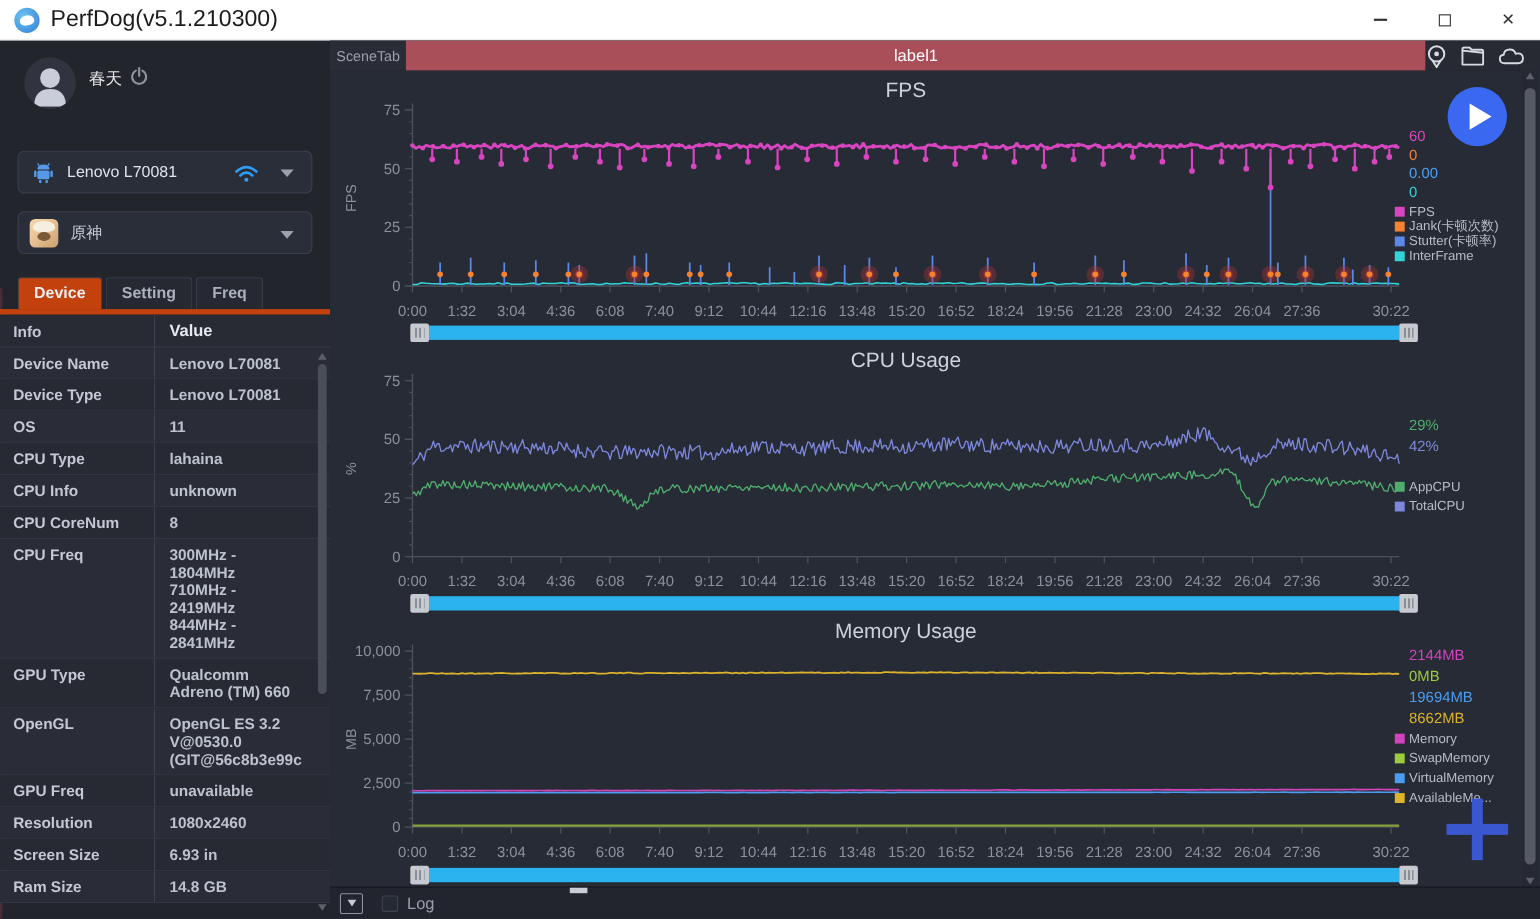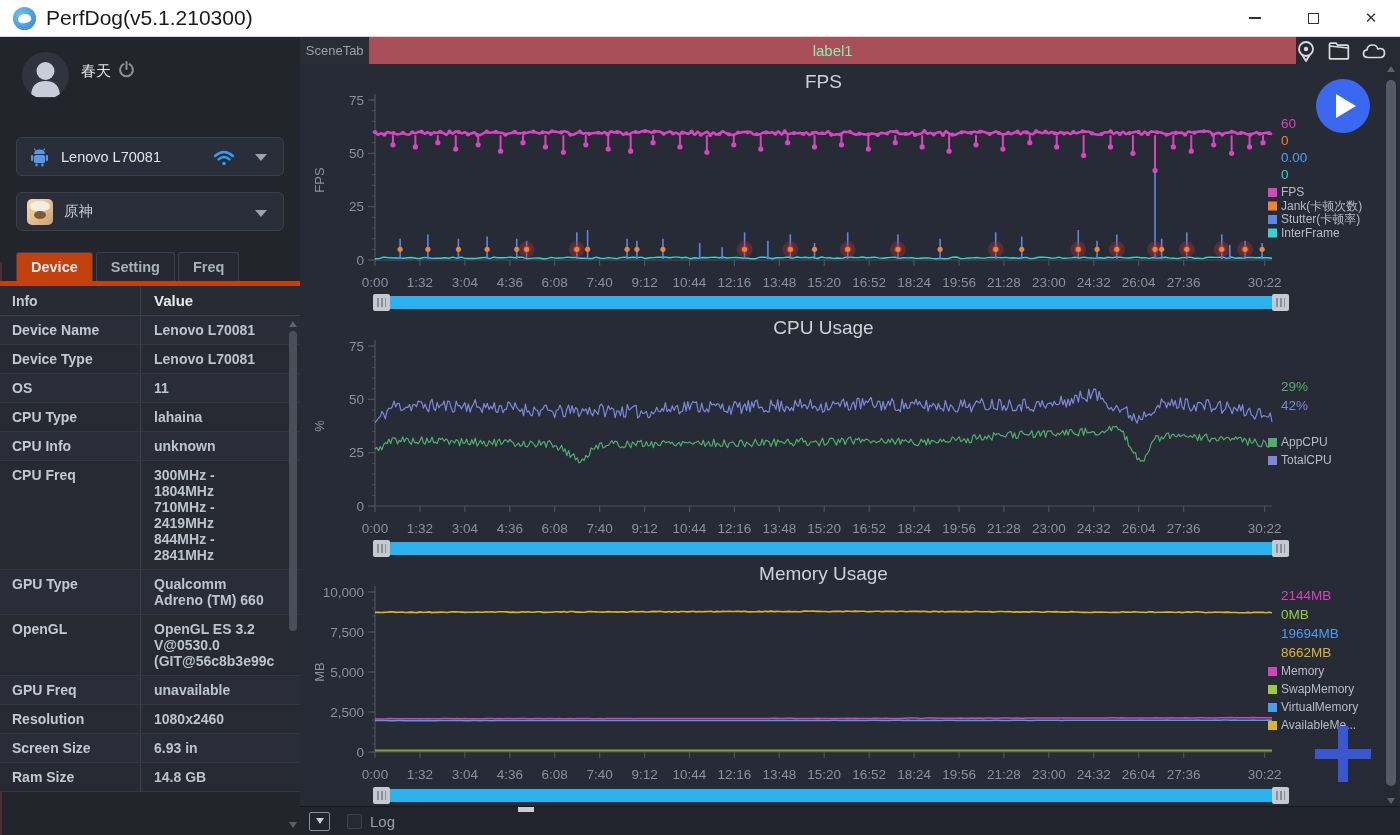--- a/index.html
+++ b/index.html
@@ -67,21 +67,21 @@
     border-bottom:6px solid #5d616c; position:absolute; left:1px; top:2px; }
   .tri-dn { width:0;height:0;border-left:4px solid transparent;border-right:4px solid transparent;
     border-top:6px solid #5d616c; position:absolute; left:1px; bottom:2px; }
 
   
   .main { position:absolute; left:300px; top:37px; width:1100px; height:798px; background:#272b35; }
   .topbar { position:absolute; left:0; top:0; width:1100px; height:27px; background:#20232a; display:flex; }
   .scenetab { width:80px; display:flex; align-items:center; justify-content:center;
     font-size:13px; color:#9aa0ab; background:#2a2d35; }
   .label-bar { width:1068px; display:flex; align-items:center; justify-content:center;
-    font-size:15px; color:#86efac; }
+    font-size:15px; color:#ffffff; }
   .top-icons { flex:1; display:flex; align-items:center; justify-content:flex-end;
     gap:12px; padding-right:14px; background:#272a33; }
   .top-icons svg { cursor:default; }
 
   .chart-box { position:absolute; left:0; width:1084px; height:232px; }
   .hscroll { position:absolute; left:73px; width:916px; height:17px; display:flex; }
   .h-handle { width:17px; height:17px; background:#c6c9d0; border-radius:2px; position:relative; }
   .h-handle:after { content:""; position:absolute; left:4px; top:4px; width:9px; height:9px;
     background:repeating-linear-gradient(90deg,#8a8e97 0 2px,#c6c9d0 2px 4px); }
   .h-track { flex:1; height:13px; margin-top:2px; background:#2bb3ef; }
@@ -195,20 +195,24 @@
           <div class="c-label">OS</div>
           <div class="c-value">11</div>
         </div>
         <div class="t-row">
           <div class="c-label">CPU Type</div>
           <div class="c-value">lahaina</div>
         </div>
         <div class="t-row">
           <div class="c-label">CPU Info</div>
           <div class="c-value">unknown</div>
+        </div>
+        <div class="t-row">
+          <div class="c-label">CPU CoreNum</div>
+          <div class="c-value">8</div>
         </div>
         <div class="t-row">
           <div class="c-label">CPU Freq</div>
           <div class="c-value">300MHz -
 1804MHz
 710MHz -
 2419MHz
 844MHz -
 2841MHz</div>
         </div>

